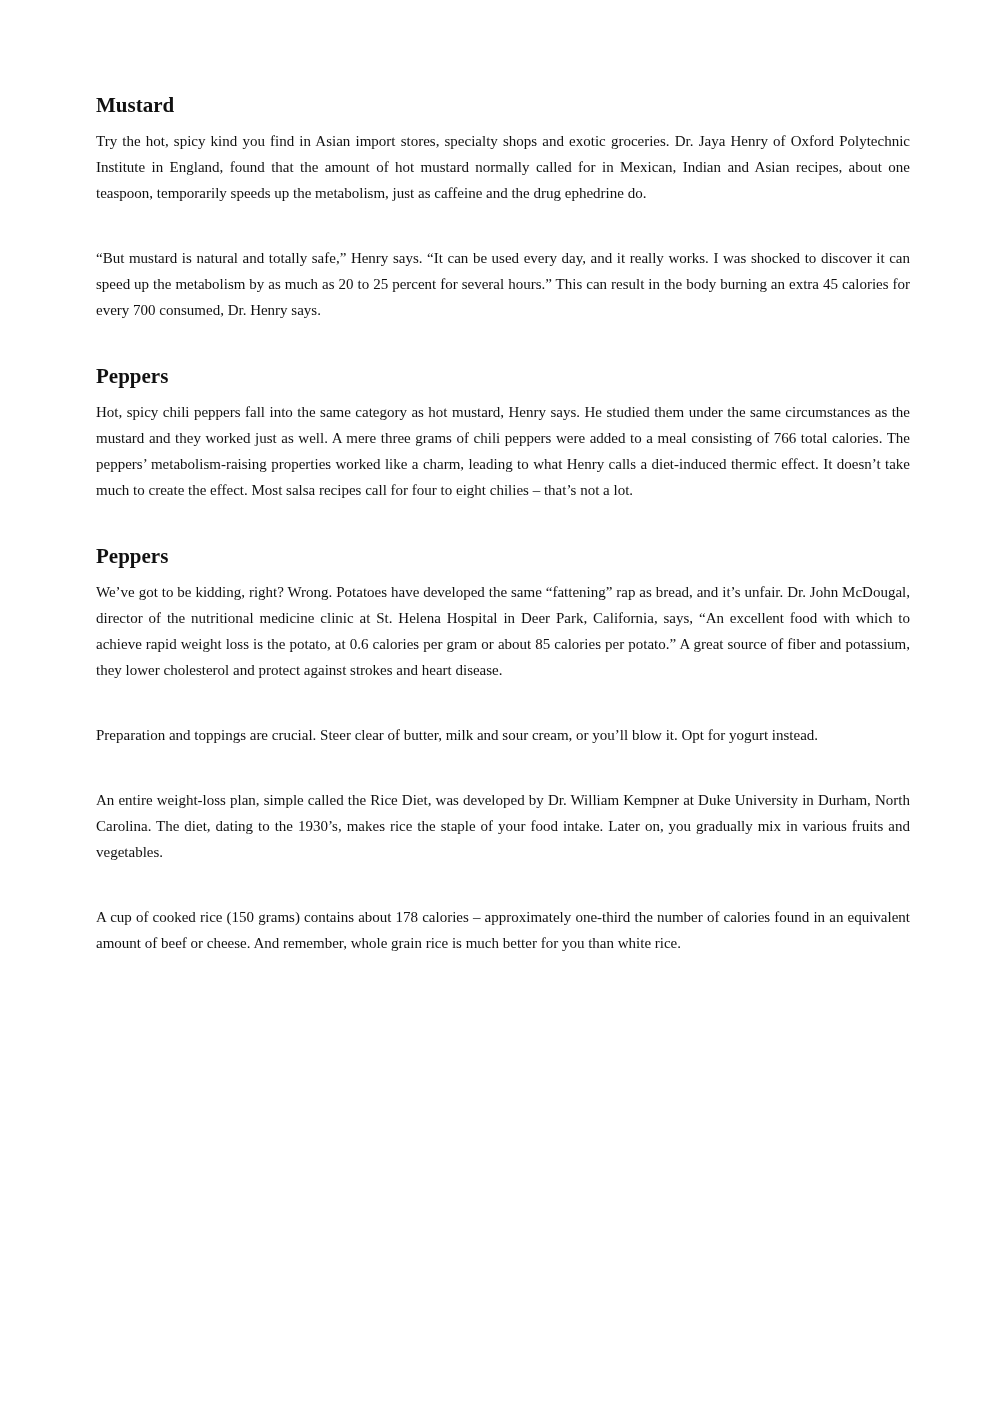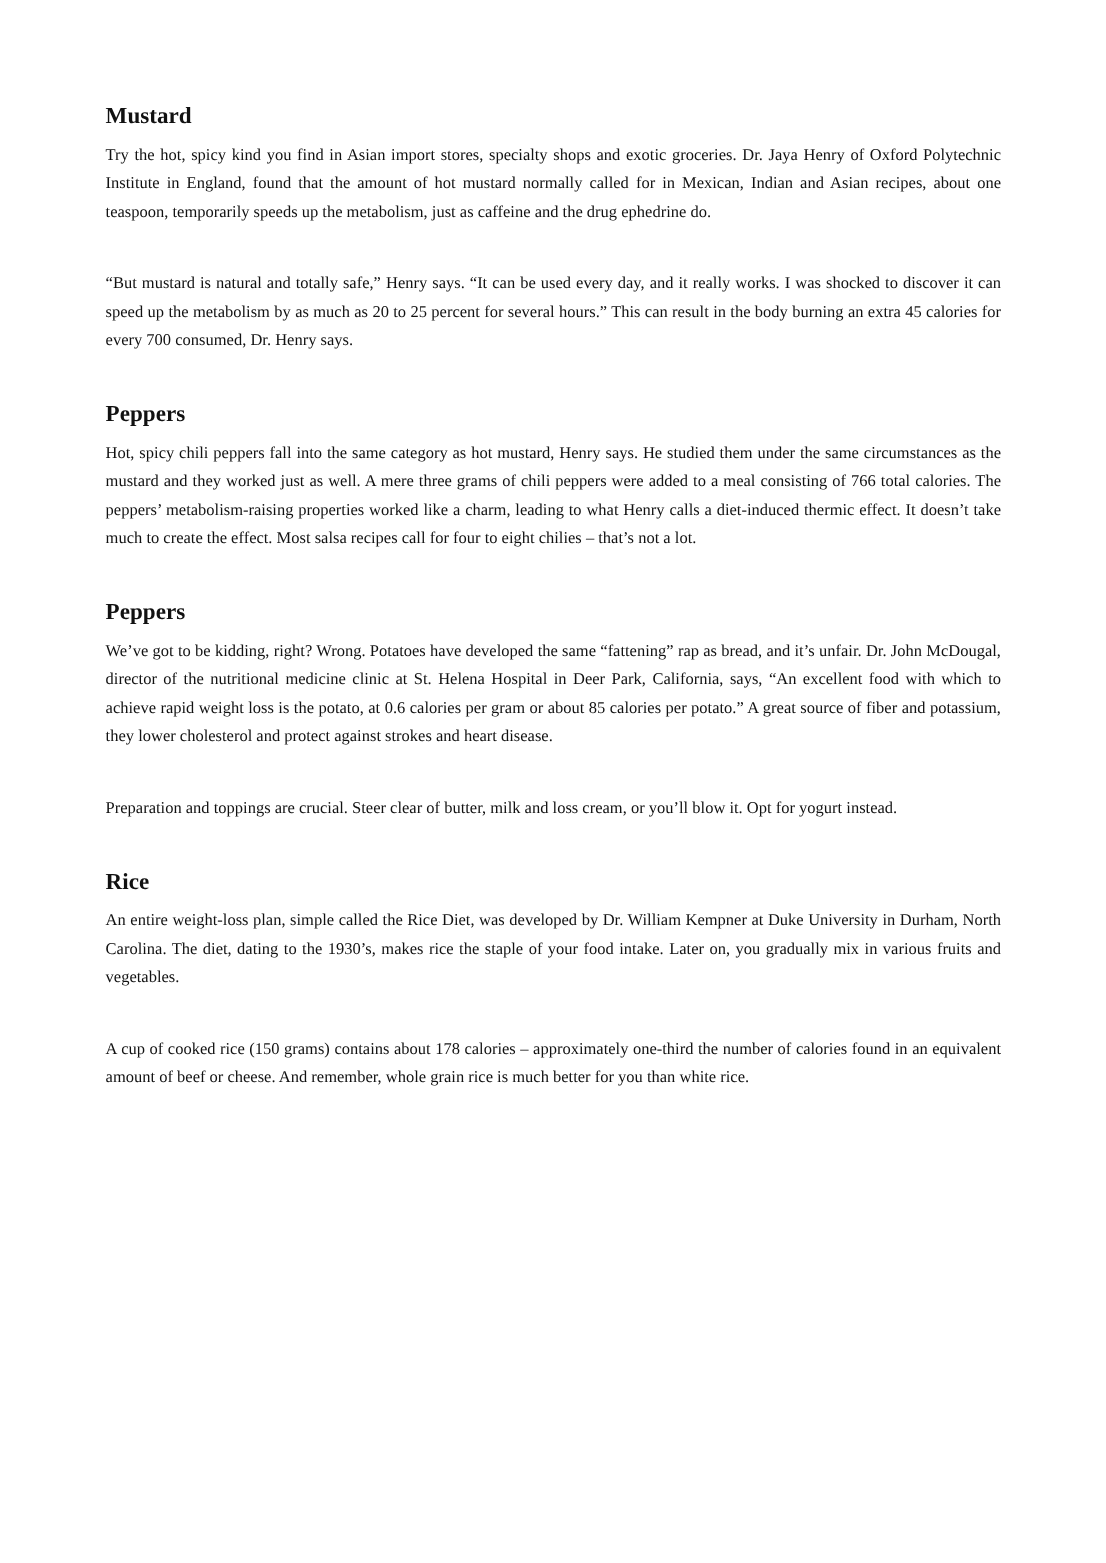--- a/index.html
+++ b/index.html
@@ -48,22 +48,21 @@
   </div>
 
   <div class="section">
     <h2>Peppers</h2>
     <p>Hot, spicy chili peppers fall into the same category as hot mustard, Henry says. He studied them under the same circumstances as the mustard and they worked just as well. A mere three grams of chili peppers were added to a meal consisting of 766 total calories. The peppers’ metabolism-raising properties worked like a charm, leading to what Henry calls a diet-induced thermic effect. It doesn’t take much to create the effect. Most salsa recipes call for four to eight chilies – that’s not a lot.</p>
   </div>
 
   <div class="section">
     <h2>Peppers</h2>
     <p>We’ve got to be kidding, right? Wrong. Potatoes have developed the same “fattening” rap as bread, and it’s unfair. Dr. John McDougal, director of the nutritional medicine clinic at St. Helena Hospital in Deer Park, California, says, “An excellent food with which to achieve rapid weight loss is the potato, at 0.6 calories per gram or about 85 calories per potato.” A great source of fiber and potassium, they lower cholesterol and protect against strokes and heart disease.</p>
-    <p>Preparation and toppings are crucial. Steer clear of butter, milk and loss cream, or you’ll blow it. Opt for yogurt instead.</p>
+    <p>Preparation and toppings are crucial. Steer clear of butter, milk and sour cream, or you’ll blow it. Opt for yogurt instead.</p>
   </div>
 
   <div class="section">
-    <h2>Rice</h2>
     <p>An entire weight-loss plan, simple called the Rice Diet, was developed by Dr. William Kempner at Duke University in Durham, North Carolina. The diet, dating to the 1930’s, makes rice the staple of your food intake. Later on, you gradually mix in various fruits and vegetables.</p>
     <p>A cup of cooked rice (150 grams) contains about 178 calories – approximately one-third the number of calories found in an equivalent amount of beef or cheese. And remember, whole grain rice is much better for you than white rice.</p>
   </div>
 
 </div>
 
 </body></html>

